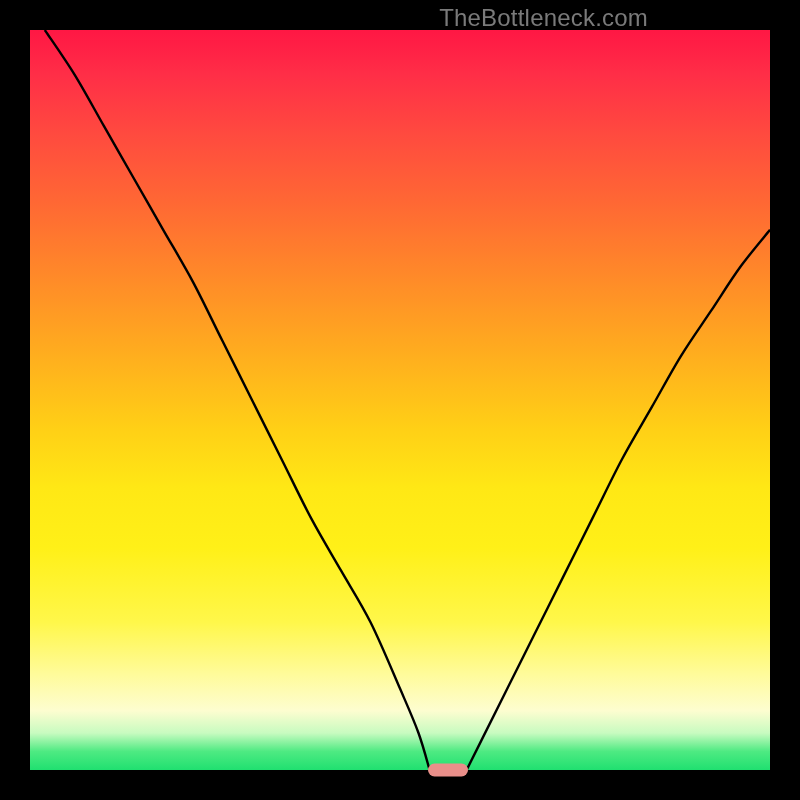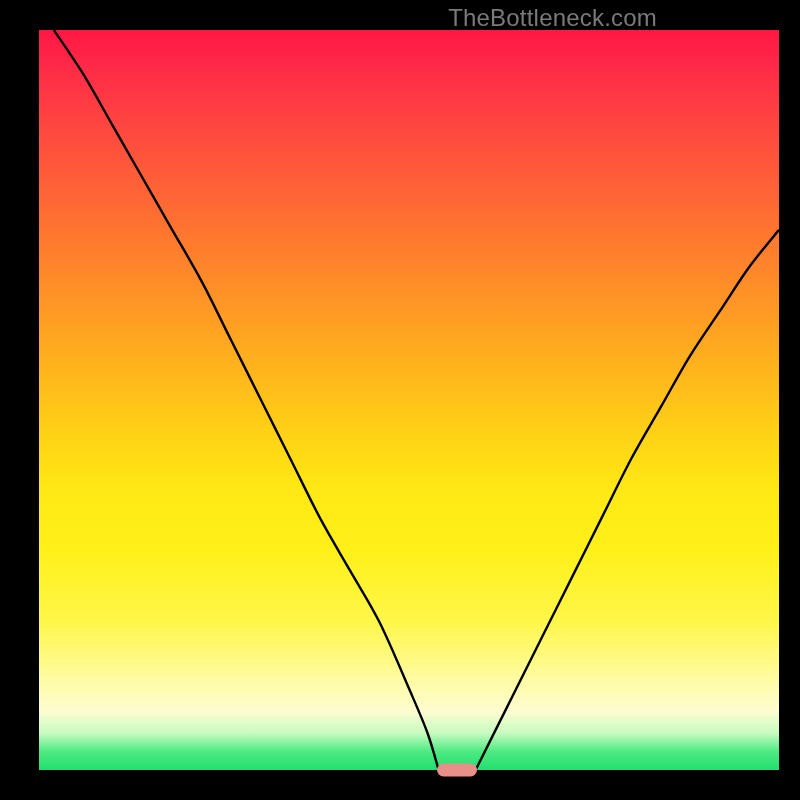--- a/index.html
+++ b/index.html
@@ -9,21 +9,20 @@
     height: 800px;
     background: #000;
     overflow: hidden;
     font-family: Arial, Helvetica, sans-serif;
   }
   .frame {
     position: relative;
     width: 660px;
     height: 800px;
     background: #000;
-    margin-left: 9px;
   }
   .plot-area {
     position: absolute;
     left: 30px;
     top: 30px;
     width: 740px;
     height: 740px;
     
     background: linear-gradient(
       to bottom,

